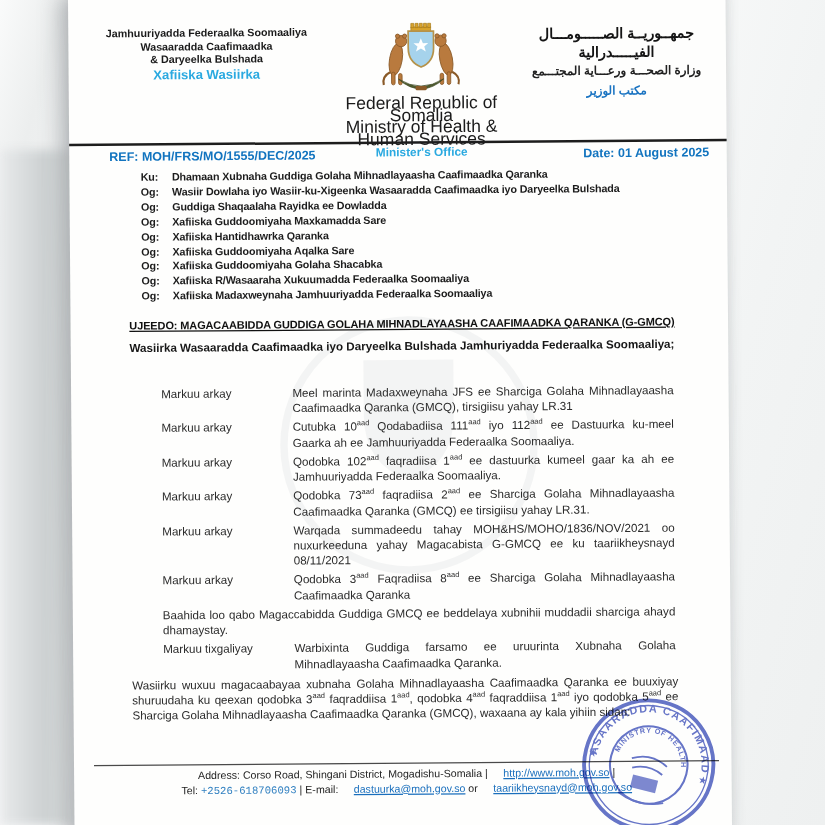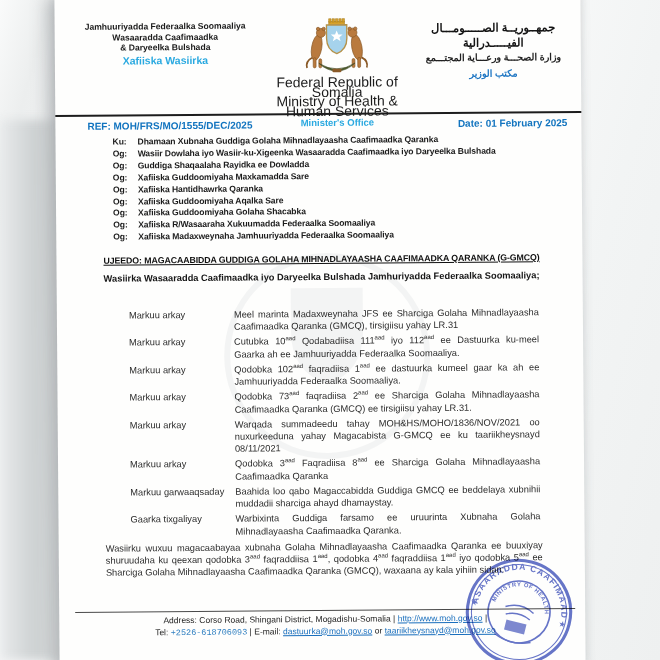--- a/index.html
+++ b/index.html
@@ -45,21 +45,21 @@
   .entry .lab{width:105px;flex:none;font-size:9.3px;color:#2b2b2b;line-height:12.4px;}
   .entry .txt{flex:1;font-size:9.3px;color:#2b2b2b;line-height:12.4px;text-align:justify;}
   sup{font-size:6px;line-height:0;}
 
   .closing{position:absolute;top:549px;left:47px;right:42px;font-size:9.3px;color:#2b2b2b;
     line-height:12.2px;text-align:justify;}
 
   .f-line{position:absolute;top:618px;left:16px;right:10px;height:1px;background:#4a4a4a;}
   .footer{position:absolute;top:622px;left:16px;right:10px;text-align:center;font-size:8.5px;
     color:#222;line-height:11.5px;}
-  .footer a{color:#1a6fbd;text-decoration:underline;cursor:pointer;}
+  .footer a{color:#1a6fbd;text-decoration:underline;cursor:pointer;margin-left:10px;}
   .footer .tel{color:#2f7fc0;font-family:Liberation Mono, monospace;}
 
   .watermark{position:absolute;top:250px;left:130px;opacity:0.05;filter:grayscale(60%);}
   .stamp{position:absolute;left:455px;top:548px;width:128px;height:128px;opacity:.82;
     mix-blend-mode:multiply;pointer-events:none;}
 </style>
 </head>
 <body>
 
 <div class="page">
@@ -123,21 +123,21 @@
       <div class="a1">جمهــوريــة الصـــــومـــال الفيـــــدرالية</div>
       <div class="a2">وزارة الصحـــة ورعـــاية المجتـــمع</div>
       <div class="a3">مكتب الوزير</div>
     </div>
   </div>
 
   <div class="hr-thick"></div>
 
   <div class="ref-row">
     <span class="ref">REF: MOH/FRS/MO/1555/DEC/2025</span>
-    <span class="date">Date: 01 February 2025</span>
+    <span class="date">Date: 01 August 2025</span>
   </div>
 
   <div class="recipients">
     <div class="r-row">
         <span class="lab">Ku:</span>
         <span class="txt">Dhamaan Xubnaha Guddiga Golaha Mihnadlayaasha Caafimaadka Qaranka</span>
       </div>
     <div class="r-row">
         <span class="lab">Og:</span>
         <span class="txt">Wasiir Dowlaha iyo Wasiir-ku-Xigeenka Wasaaradda Caafimaadka iyo Daryeelka Bulshada</span>
@@ -194,25 +194,24 @@
       </div>
     <div class="entry">
         <span class="lab">Markuu arkay</span>
         <span class="txt">Warqada summadeedu tahay MOH&amp;HS/MOHO/1836/NOV/2021 oo nuxurkeeduna yahay Magacabista G-GMCQ ee ku taariikheysnayd 08/11/2021</span>
       </div>
     <div class="entry">
         <span class="lab">Markuu arkay</span>
         <span class="txt">Qodobka 3<sup>aad</sup> Faqradiisa 8<sup>aad</sup> ee Sharciga Golaha Mihnadlayaasha Caafimaadka Qaranka</span>
       </div>
     <div class="entry">
-        <span class="lab">Markuu garwaaqsaday</span>
         <span class="txt">Baahida loo qabo Magaccabidda Guddiga GMCQ ee beddelaya xubnihii muddadii sharciga ahayd dhamaystay.</span>
       </div>
     <div class="entry">
-        <span class="lab">Gaarka tixgaliyay</span>
+        <span class="lab">Markuu tixgaliyay</span>
         <span class="txt">Warbixinta Guddiga farsamo ee uruurinta Xubnaha Golaha Mihnadlayaasha Caafimaadka Qaranka.</span>
       </div>
   </div>
 
   <div class="closing">Wasiirku wuxuu magacaabayaa xubnaha Golaha Mihnadlayaasha Caafimaadka Qaranka ee buuxiyay shuruudaha ku qeexan qodobka 3<sup>aad</sup> faqraddiisa 1<sup>aad</sup>, qodobka 4<sup>aad</sup> faqraddiisa 1<sup>aad</sup> iyo qodobka 5<sup>aad</sup> ee Sharciga Golaha Mihnadlayaasha Caafimaadka Qaranka (GMCQ), waxaana ay kala yihiin sidan:</div>
 
   <div class="f-line"></div>
   <div class="footer">
     <div>
       <span>Address: Corso Road, Shingani District, Mogadishu-Somalia</span>

